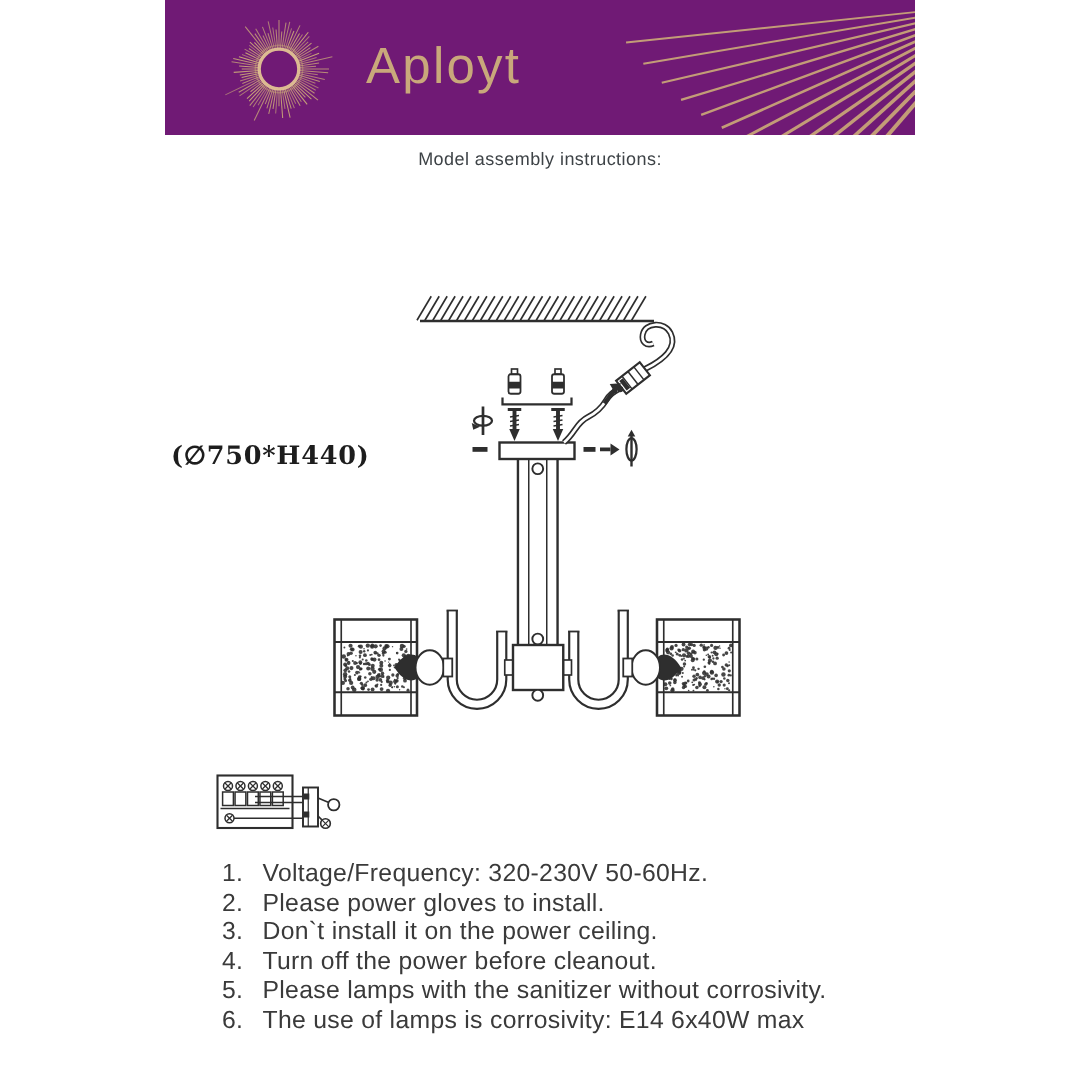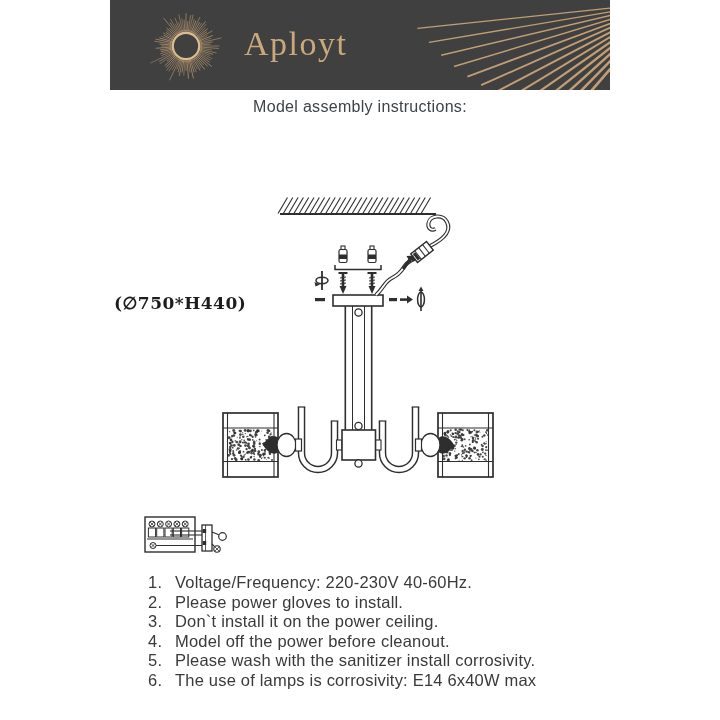--- a/index.html
+++ b/index.html
@@ -1,28 +1,28 @@
 <!DOCTYPE html>
 <html><head>
 <meta charset="utf-8">
 <style>
   html,body{margin:0;padding:0;}
   body{width:720px;height:720px;background:#ffffff;position:relative;overflow:hidden;
        font-family:"Liberation Sans", sans-serif;}
   #page{position:absolute;inset:0;background:#fff;}
 
   
-  #banner{position:absolute;left:110px;top:0;width:500px;height:90px;background:#404040;overflow:hidden;font-family:Liberation Serif, serif;}
+  #banner{position:absolute;left:110px;top:0;width:500px;height:90px;background:#701a75;overflow:hidden;}
   #banner svg{position:absolute;left:0;top:0;}
   #brand-name{position:absolute;left:134px;top:24px;font-size:34px;font-weight:300;
               letter-spacing:1.5px;color:#c9a87b;line-height:40px;}
 
   
   #heading{position:absolute;left:0;top:96px;width:720px;text-align:center;color:#3e4347;}
-  #heading .h-line{font-size:16px;line-height:21px;letter-spacing:.3px;font-weight:400;}
+  #heading .h-line{font-size:12px;line-height:21px;letter-spacing:.3px;font-weight:400;}
 
   
   #diagram-svg{position:absolute;left:100px;top:170px;}
   .ink{stroke:#2e2e2e;fill:none;}
   .fill-ink{fill:#2e2e2e;stroke:none;}
   .wht{fill:#ffffff;}
   #dimension-label{font-family:"DejaVu Serif", serif;font-weight:bold;font-size:17px;
                    letter-spacing:.5px;fill:#1d1d1d;}
 
   
@@ -733,37 +733,37 @@
         <circle class="ink wht" cx="117" cy="379" r="3.2" stroke-width="1.1"></circle>
         <line class="ink" x1="114.8" y1="376.8" x2="119.2" y2="381.2" stroke-width=".8"></line>
         <line class="ink" x1="114.8" y1="381.2" x2="119.2" y2="376.8" stroke-width=".8"></line>
       </g>
     </g>
   </svg>
 
   <div id="instructions">
     <div class="inst-row">
       <span class="inst-num">1.</span>
-      <span class="inst-text">Voltage/Frequency: 220-230V 40-60Hz.</span>
+      <span class="inst-text">Voltage/Frequency: 320-230V 50-60Hz.</span>
     </div>
     <div class="inst-row">
       <span class="inst-num">2.</span>
       <span class="inst-text">Please power gloves to install.</span>
     </div>
     <div class="inst-row">
       <span class="inst-num">3.</span>
       <span class="inst-text">Don`t install it on the power ceiling.</span>
     </div>
     <div class="inst-row">
       <span class="inst-num">4.</span>
-      <span class="inst-text">Model off the power before cleanout.</span>
+      <span class="inst-text">Turn off the power before cleanout.</span>
     </div>
     <div class="inst-row">
       <span class="inst-num">5.</span>
-      <span class="inst-text">Please wash with the sanitizer install corrosivity.</span>
+      <span class="inst-text">Please lamps with the sanitizer without corrosivity.</span>
     </div>
     <div class="inst-row">
       <span class="inst-num">6.</span>
       <span class="inst-text">The use of lamps is corrosivity: E14 6x40W max</span>
     </div>
   </div>
 
 </div>
 
 </body></html>

